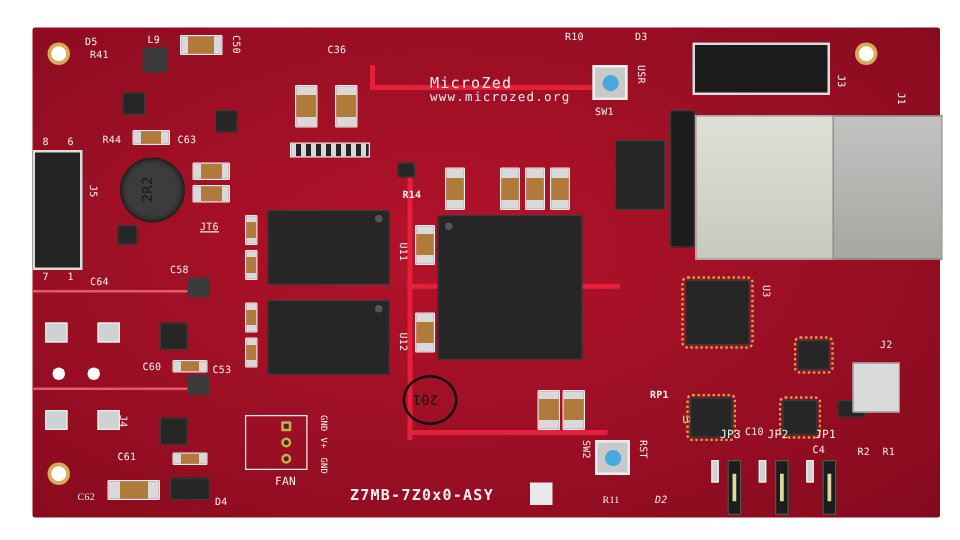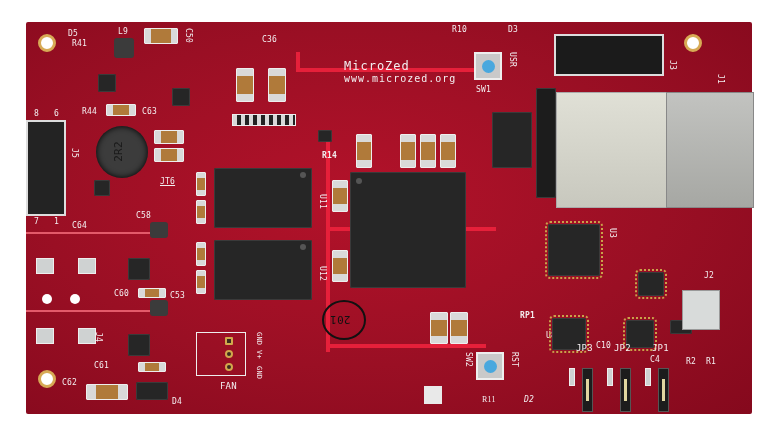--- a/index.html
+++ b/index.html
@@ -55,20 +55,21 @@
   <div class="trace" style="left:270px;top:46px;width:200px;height:4px;"></div>
   <div class="trace" style="left:270px;top:30px;width:4px;height:20px;"></div>
   <div class="trace" style="left:300px;top:120px;width:4px;height:210px;"></div>
   <div class="trace" style="left:300px;top:205px;width:170px;height:4px;"></div>
   <div class="trace" style="left:300px;top:322px;width:160px;height:4px;"></div>
   <div class="trace" style="left:0px;top:288px;width:140px;height:2px;background:#e35a6a;"></div>
   <div class="trace" style="left:0px;top:210px;width:140px;height:2px;background:#e35a6a;"></div>
 
   <div class="silk logo" style="left:318px;top:38px;">MicroZed</div>
   <div class="silk logo" style="left:318px;top:52px;font-size:10px;">www.microzed.org</div>
+  <div class="silk big" style="left:254px;top:368px;">Z7MB-7Z0x0-ASY</div>
   <div class="white-sq" style="left:398px;top:364px;width:18px;height:18px;"></div>
 
   <div class="header" style="left:0px;top:98px;width:40px;height:96px;background:#232323;">
   </div>
   <div class="silk" style="left:8px;top:88px;">8</div>
   <div class="silk" style="left:28px;top:88px;">6</div>
   <div class="silk" style="left:8px;top:196px;">7</div>
   <div class="silk" style="left:28px;top:196px;">1</div>
   <div class="silk v" style="left:52px;top:126px;">J5</div>
 
@@ -105,21 +106,21 @@
   <div class="silk v" style="left:76px;top:310px;">J4</div>
 
   <div class="ic" style="left:102px;top:236px;width:22px;height:22px;"></div>
   <div class="ic" style="left:102px;top:312px;width:22px;height:22px;"></div>
   <div class="inductor" style="left:124px;top:200px;width:18px;height:16px;"></div>
   <div class="inductor" style="left:124px;top:278px;width:18px;height:16px;"></div>
   <div class="cap" style="left:112px;top:266px;width:28px;height:10px;"></div>
   <div class="silk" style="left:144px;top:270px;">C53</div>
   <div class="cap" style="left:112px;top:340px;width:28px;height:10px;"></div>
   <div class="cap" style="left:60px;top:362px;width:42px;height:16px;"></div>
-  <div class="silk" style="left:36px;top:357px;">C62</div>
+  <div class="silk" style="left:36px;top:372px;font-family:Liberation Serif, serif;">C62</div>
   <div class="ic" style="left:110px;top:360px;width:32px;height:18px;"></div>
   <div class="silk" style="left:146px;top:376px;">D4</div>
   <div class="silk" style="left:88px;top:268px;">C60</div>
   <div class="silk" style="left:68px;top:340px;">C61</div>
 
   <div class="fan-box" style="left:170px;top:310px;width:50px;height:44px;"></div>
   <div class="fan-pin" style="left:199px;top:315px;border-radius:1px;"></div>
   <div class="fan-pin" style="left:199px;top:328px;"></div>
   <div class="fan-pin" style="left:199px;top:341px;"></div>
   <div class="silk" style="left:178px;top:360px;font-size:9px;margin-left:16px;">FAN</div>

